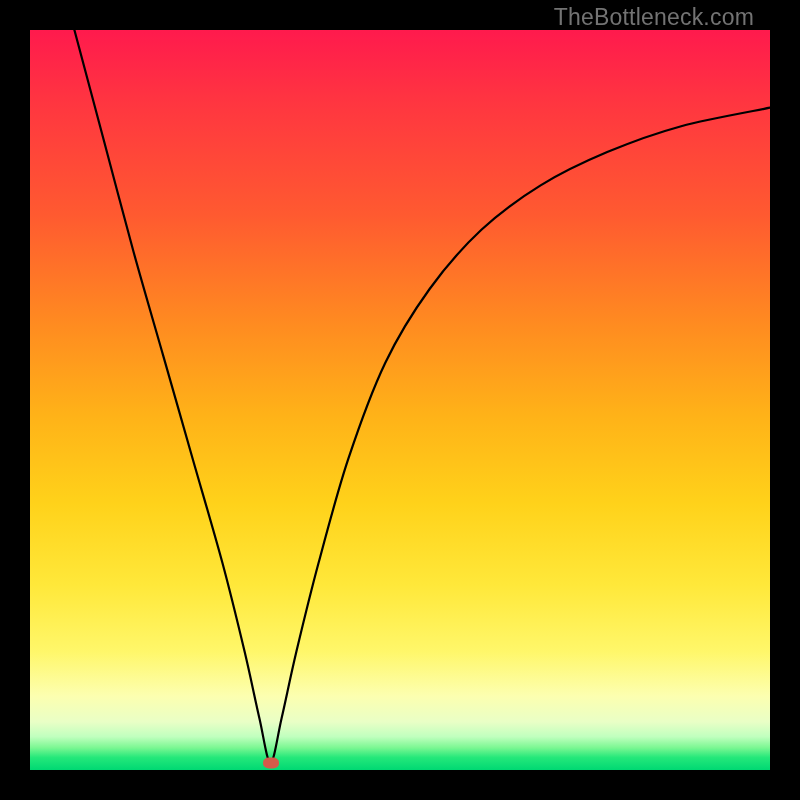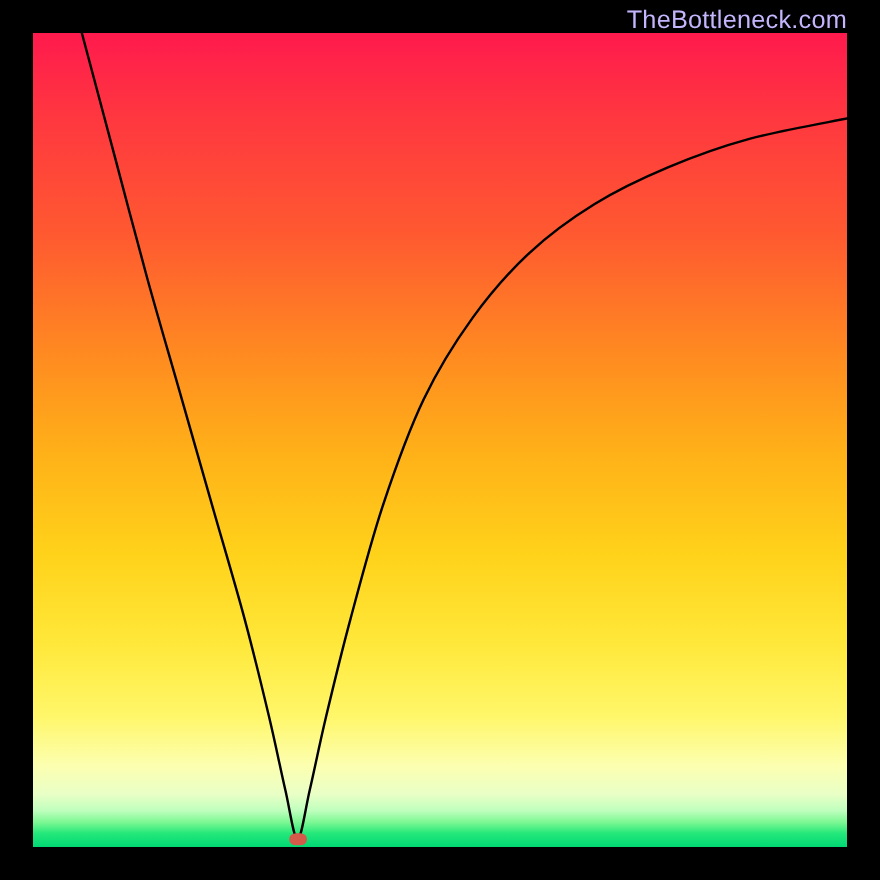--- a/index.html
+++ b/index.html
@@ -39,22 +39,22 @@
       #c0ffbe 95.5%,
       #7af792 97%,
       #25e87a 98.3%,
       #00d873 100%
     );
     overflow: hidden;
   }
   .watermark {
     position: absolute;
     top: 4px;
-    right: 30px;
-    color: #c4b5fd;
+    right: 46px;
+    color: #737373;
     font-size: 23px;
     letter-spacing: 0.2px;
     font-weight: 400;
   }
   .marker {
     position: absolute;
     width: 16px;
     height: 11px;
     background: #d45a4a;
     border-radius: 6px / 5px;

